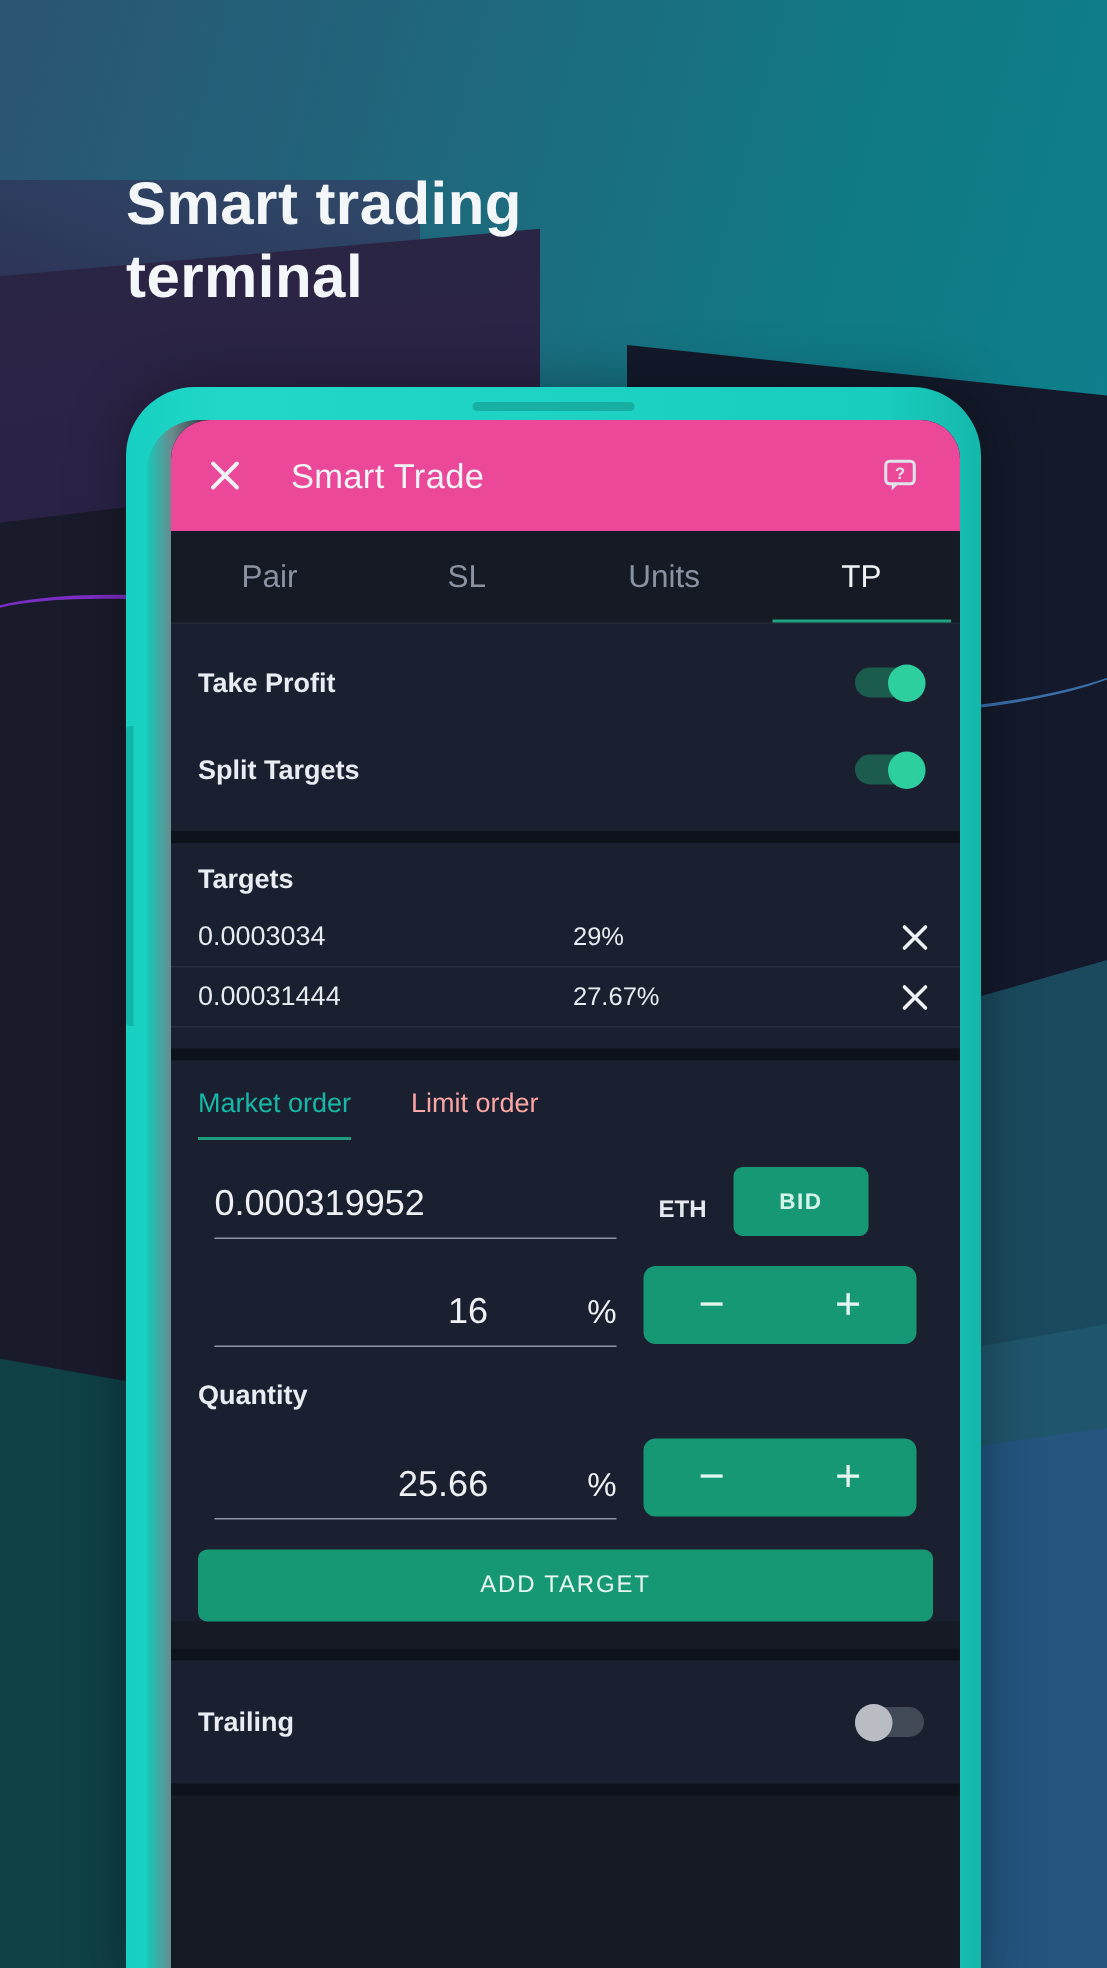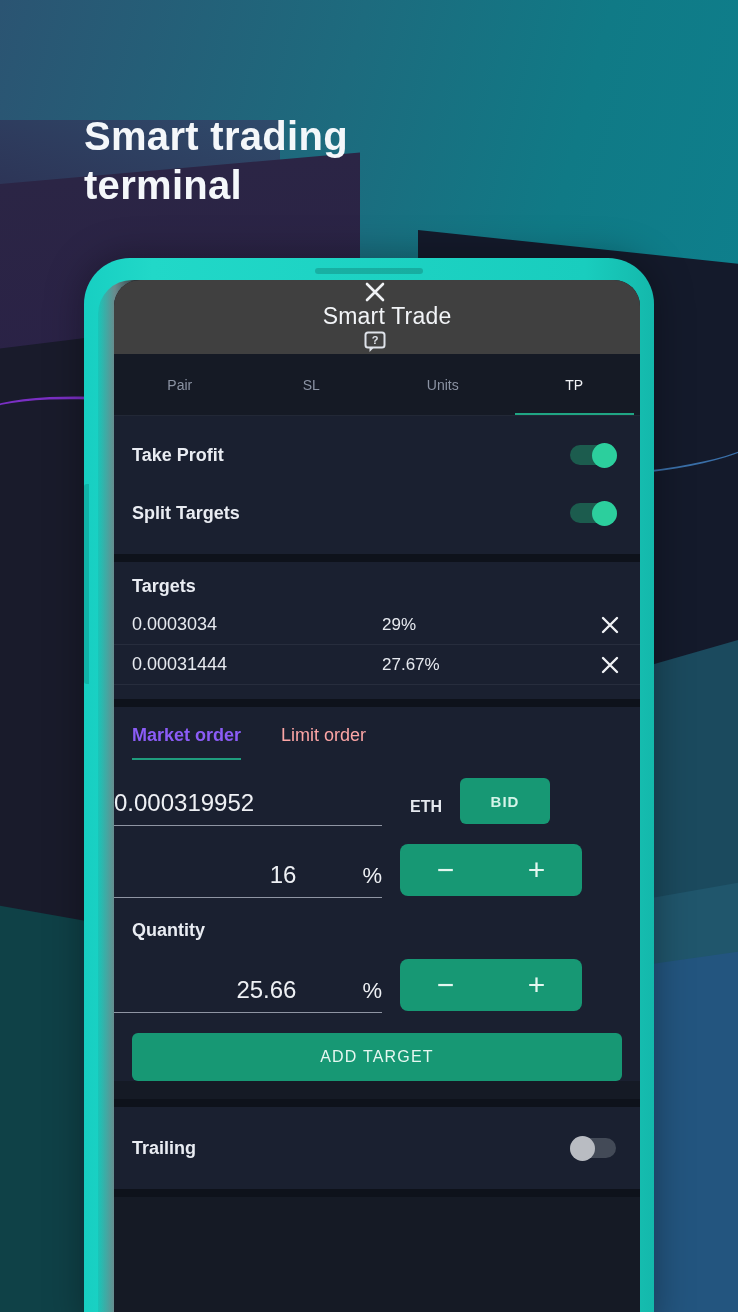--- a/index.html
+++ b/index.html
@@ -125,42 +125,41 @@
     background: #151a25;
     border-radius: 26px 26px 0 0;
     overflow: hidden;
     z-index: 2;
   }
 
   
   .app-header {
     display: flex; align-items: center;
     height: 74px; padding: 0 20px 0 16px;
-    background: #404040;
-    flex-direction: column;
+    background: #ec4899;
   }
   .icon-btn {
     width: 40px; height: 40px;
     display: flex; align-items: center; justify-content: center;
     color: #f0f2f5;
   }
   .app-title {
     flex: 1;
     font-size: 23px; color: #f2f4f7; font-weight: 400;
     padding-left: 24px; letter-spacing: .2px;
   }
 
   .tabs {
     display: flex; background: #151a25;
     border-bottom: 1px solid #222836;
     height: 62px;
   }
   .tab {
     flex: 1; display: flex; align-items: center; justify-content: center;
-    font-size: 14px; color: #8b93a3; position: relative;
+    font-size: 21px; color: #8b93a3; position: relative;
   }
   .tab.active { color: #f0f2f5; }
   .tab.active::after {
     content: ""; position: absolute; left: 6px; right: 6px; bottom: 0;
     height: 2px; background: #20a584;
   }
 
   .card { background: #1a2030; }
   .gap { height: 8px; background: #0e121b; }
 
@@ -192,28 +191,28 @@
   }
   .target-row:last-child { border-bottom: none; }
   .target-price { font-size: 18px; color: #e7eaf0; width: 250px; }
   .target-pct { font-size: 17px; color: #e7eaf0; flex: 1; }
   .target-x { color: #f0f2f5; display: flex; align-items: center; }
 
   .order-tabs { display: flex; padding: 18px 18px 0 18px; gap: 40px; }
   .order-tab {
     font-size: 18px; color: #fca5a5; padding-bottom: 14px; position: relative;
   }
-  .order-tab.active { color: #8b5cf6; font-weight: 700; }
+  .order-tab.active { color: #14b8a6; font-weight: 400; }
   .order-tab.active::after {
     content: ""; position: absolute; left: 0; right: 0; bottom: 0;
     height: 2px; background: #1f9c7d;
   }
 
   .field-row {
-    display: flex; align-items: flex-end; padding: 0 0; margin-top: 18px;
+    display: flex; align-items: flex-end; padding: 0 29px; margin-top: 18px;
   }
   .underline-field {
     border-bottom: 1px solid #8f95a3;
     padding-bottom: 8px;
     display: flex; align-items: baseline;
   }
   .field-price { width: 268px; }
   .field-price .val { font-size: 24px; color: #eef0f4; }
   .field-pct { width: 268px; justify-content: flex-end; gap: 66px; }
   .field-pct .val { font-size: 24px; color: #eef0f4; }

